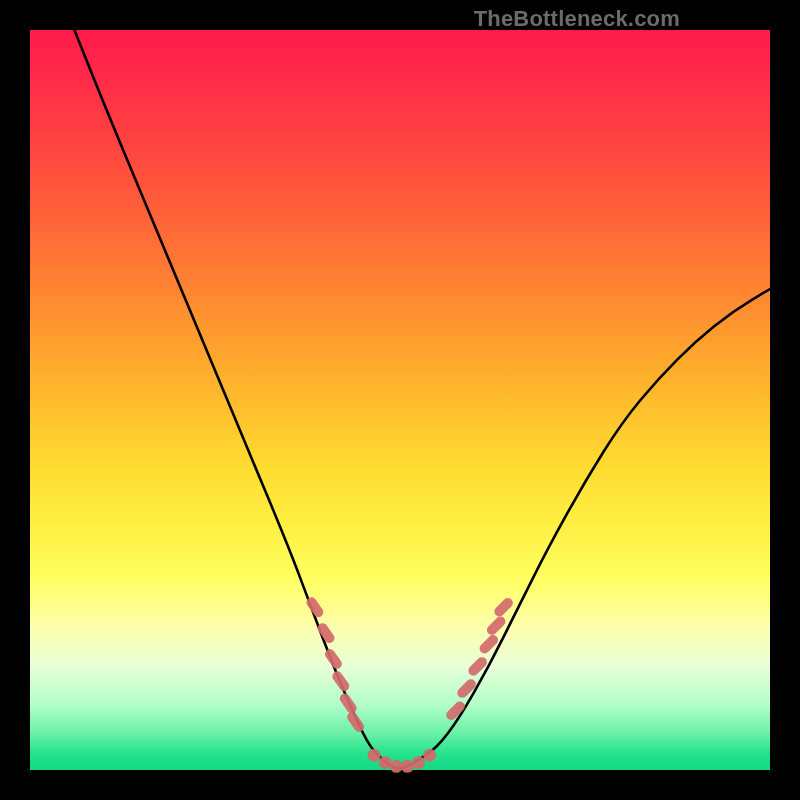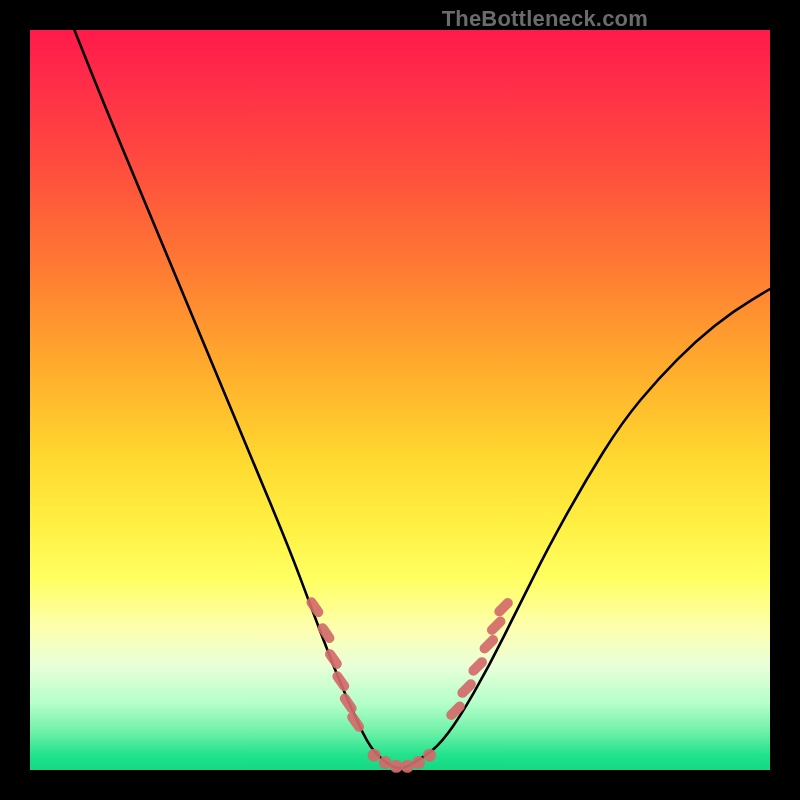--- a/index.html
+++ b/index.html
@@ -8,20 +8,21 @@
     width: 800px;
     height: 800px;
     overflow: hidden;
     background: #000;
   }
   .chart-container {
     position: relative;
     width: 660px;
     height: 800px;
     background: #000;
+    padding-left: 32px;
   }
   .plot-area {
     position: absolute;
     left: 30px;
     top: 30px;
     width: 740px;
     height: 740px;
     background: linear-gradient(to bottom,
       #ff1a4a 0%,
       #ff2a4a 6%,

